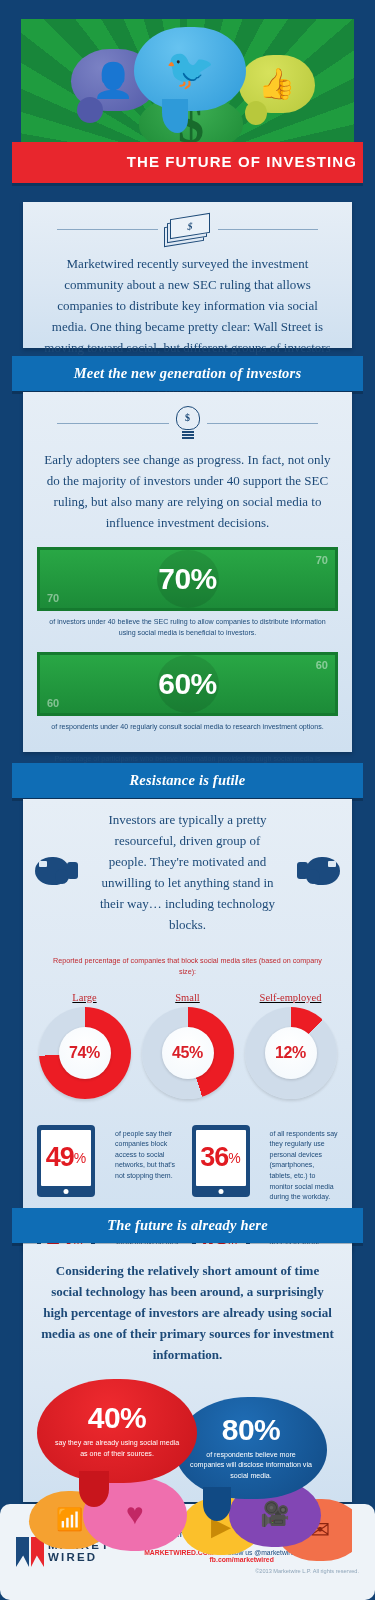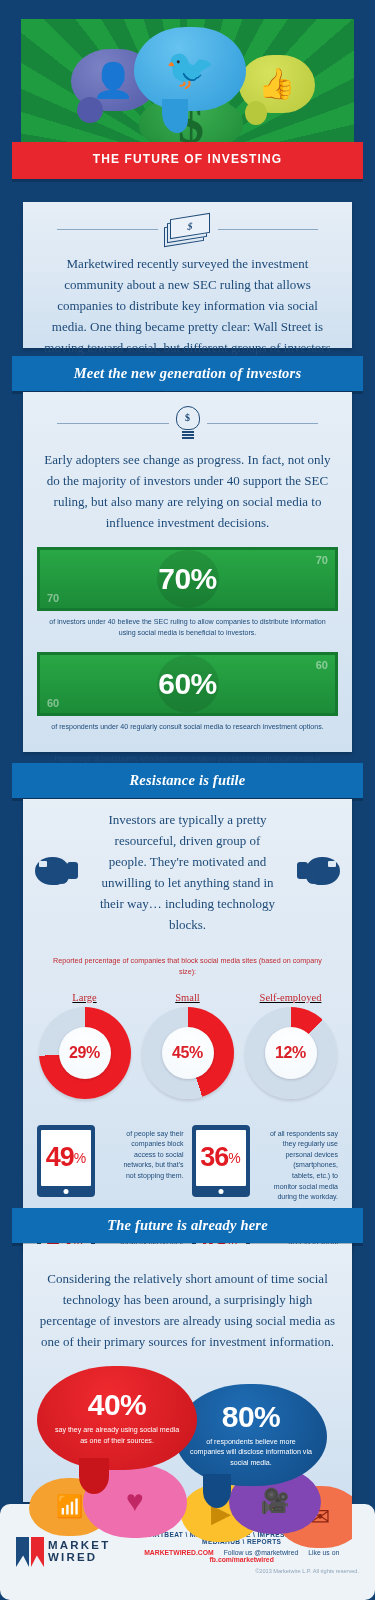--- a/index.html
+++ b/index.html
@@ -77,23 +77,24 @@
 
   
   .title-banner {
     position: absolute; top: 142px; left: 12px;
     width: 351px; padding: 10px 6px 11px;
     background: #e8262d;
     text-align: center;
     box-shadow: 0 3px 0 rgba(0,0,0,.18);
   }
   .title-banner h1 {
-    color: #fff; font-size: 12px; font-weight: 700;
+    color: #fff; font-size: 15px; font-weight: 700;
     letter-spacing: 1.1px; line-height: 1.32;
     font-family: "Liberation Sans", sans-serif;
+    text-align: right;
   }
 
   
   .panel {
     position: absolute; left: 23px; width: 329px;
     background: linear-gradient(180deg,#e6eef6 0%, #dbe7f3 55%, #cfe0f0 100%);
   }
   .panel.shadow { box-shadow: 0 2px 4px rgba(0,0,0,.22); }
 
   .intro-text, .body-text {
@@ -212,21 +213,21 @@
     font-family:"Liberation Sans", sans-serif;
   }
   .donut.green .hole span { color:#1a8c3c; }
   .donut.red .hole span { color:#d91f28; }
 
   
   .tablet-grid {
     display:grid; grid-template-columns: 1fr 1fr; gap: 10px 8px;
     padding: 0 14px;
   }
-  .tablet-item { display:flex; gap: 20px; align-items:flex-start;text-align:right; }
+  .tablet-item { display:flex; gap: 20px; align-items:flex-start; }
   .tablet {
     width: 58px; min-height: 72px; flex: 0 0 58px;
     background:#1b4a7e; border-radius: 4px;
     padding: 5px 4px 11px; position:relative;
   }
   .tablet .screen {
     background:#fff; height: 56px; border-radius:1px;
     display:flex; align-items:center; justify-content:center;
   }
   .tablet .home {
@@ -480,21 +481,21 @@
 
     <div style="margin-top:20px;">
       <p class="note red">Reported percentage of companies that block social media sites (based on company size):</p>
     </div>
 
     <div class="donut-row" style="margin-top:8px;">
       <div class="donut-cell">
         <div class="donut-label red">Large</div>
         <div class="donut red" id="d4" style="background: conic-gradient(rgb(236, 28, 36) 0deg, rgb(236, 28, 36) 266.4deg, rgb(207, 220, 234) 266.4deg, rgb(207, 220, 234) 360deg);">
           <div class="hole">
-              <span>29%</span>
+              <span>74%</span>
             </div>
         </div>
       </div>
       <div class="donut-cell">
         <div class="donut-label red">Small</div>
         <div class="donut red" id="d5" style="background: conic-gradient(rgb(236, 28, 36) 0deg, rgb(236, 28, 36) 162deg, rgb(207, 220, 234) 162deg, rgb(207, 220, 234) 360deg);">
           <div class="hole">
               <span>45%</span>
             </div>
         </div>
@@ -554,21 +555,21 @@
         <div class="tablet-txt">of people who say their company blocks access to social media sites say they have seen their colleagues using personal electronic devices to consult social sites for investment information.</div>
       </div>
     </div>
   </div>
 
   <div class="sec-banner" style="top:1208px;">
     <span>The future is already here</span>
   </div>
 
   <div class="panel shadow" style="top:1244px; height:258px;">
-    <p class="intro-text" style="padding-top:24px;">Considering the relatively short amount of time social technology has been around, a surprisingly high percentage of investors are already using social media as one of their primary sources for investment information.</p>
+    <p class="intro-text" style="padding-top:16px;font-weight:bold;">Considering the relatively short amount of time social technology has been around, a surprisingly high percentage of investors are already using social media as one of their primary sources for investment information.</p>
 
     <div class="clouds">
       <div class="mini m-orange">
         <span class="mi">📶</span>
       </div>
       <div class="mini m-pink">
         <span class="mi heart">♥</span>
       </div>
       <div class="mini m-yellow">
         <span class="mi play">▶</span>

